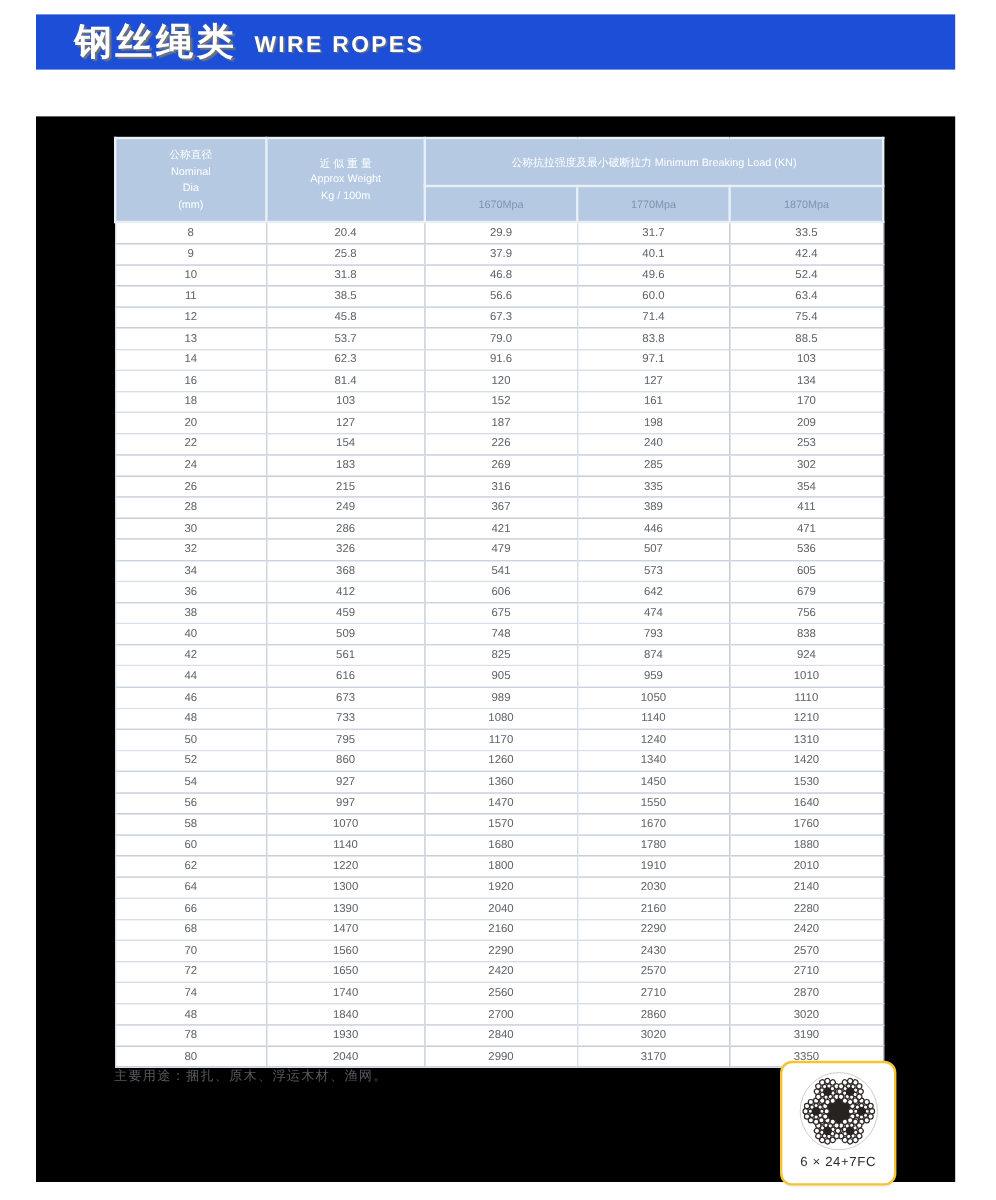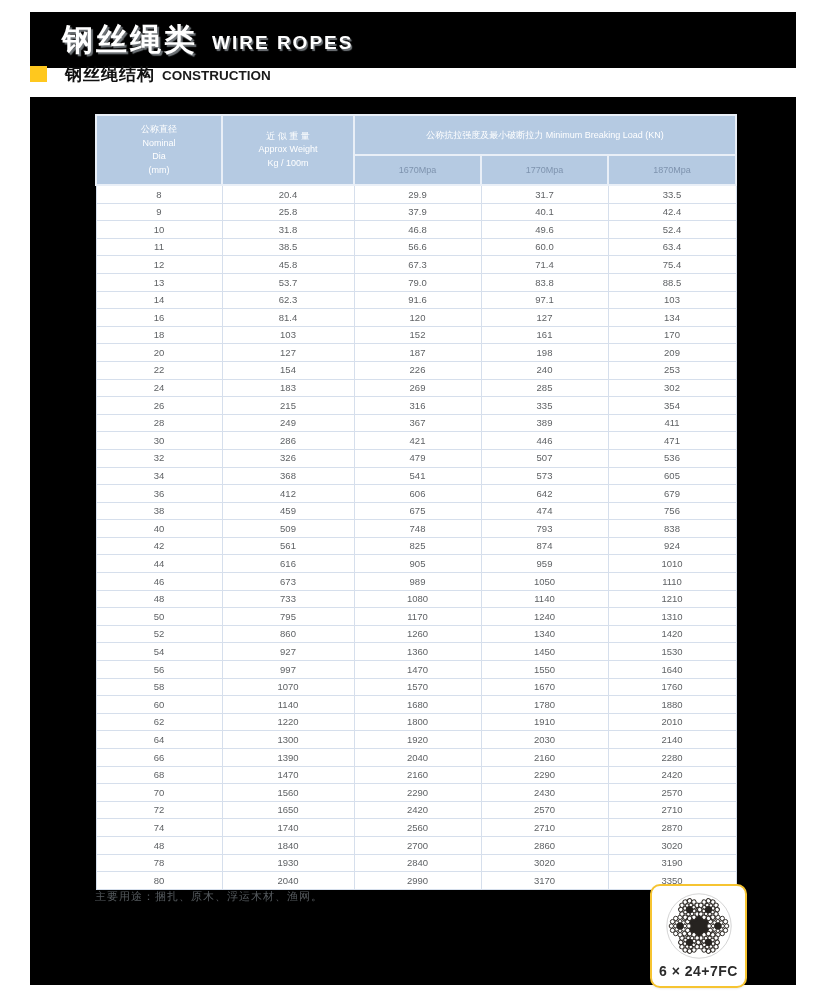--- a/index.html
+++ b/index.html
@@ -2,22 +2,22 @@
 <html><head>
 <meta charset="utf-8">
 <style>
   html,body{margin:0;padding:0;background:#ffffff;}
   .page{
     position:relative;width:830px;height:1000px;background:#ffffff;overflow:hidden;
     font-family:"Liberation Sans","DejaVu Sans",sans-serif;
   }
   
   .title-band{
-    position:absolute;left:30px;top:12px;width:766px;height:56px;
-    background:#000000;display:flex;align-items:center;
+    position:absolute;left:30px;top:12px;width:766px;height:46px;
+    background:#1d4ed8;display:flex;align-items:center;
   }
   .title-zh{
     margin-left:32px;font-size:31px;font-weight:bold;color:#ffffff;
     letter-spacing:3px;text-shadow:2px 2px 1px #6f7478;
   }
   .title-en{
     margin-left:14px;font-size:19px;font-weight:bold;color:#ffffff;
     letter-spacing:2px;text-shadow:1.5px 1.5px 1px #6f7478;margin-top:6px;text-align:center;
   }
   
@@ -52,37 +52,32 @@
     position:absolute;left:65px;top:792px;font-size:11px;color:#555a5e;letter-spacing:1px;text-align:center;
   }
   
   .rope-card{
     position:absolute;left:620px;top:787px;width:93px;height:100px;
     background:#ffffff;border:2px solid #f6c431;border-radius:10px;
     display:flex;flex-direction:column;align-items:center;justify-content:flex-start;
     box-shadow:0 1px 2px rgba(0,0,0,0.08);
   }
   .rope-card svg{margin-top:5px;}
-  .rope-label{font-size:14px;font-weight:bold;color:#2b2b2b;margin-top:2px;letter-spacing:0.5px;}
+  .rope-label{font-size:11px;font-weight:normal;color:#2b2b2b;margin-top:2px;letter-spacing:0.5px;}
 </style>
 </head>
 <body>
 
 <div class="page">
 
   <div class="title-band">
     <span class="title-zh">钢丝绳类</span>
     <span class="title-en">WIRE ROPES</span>
   </div>
 
-  <div class="section-row">
-    <span class="bullet"></span>
-    <span class="sec-zh">钢丝绳结构</span>
-    <span class="sec-en">CONSTRUCTION</span>
-  </div>
 
   <div class="panel">
 
     <table class="spec-table">
       <colgroup>
         <col style="width:126px">
           <col style="width:132px">
         <col style="width:127px">
           <col style="width:127px">
           <col style="width:128px">

